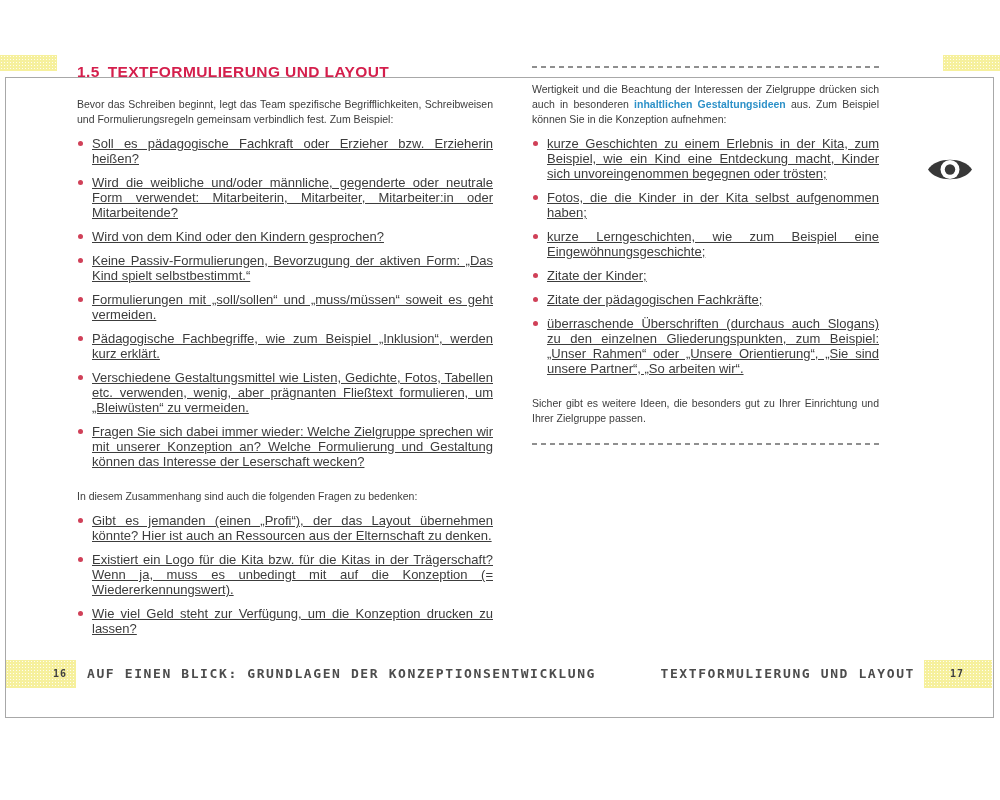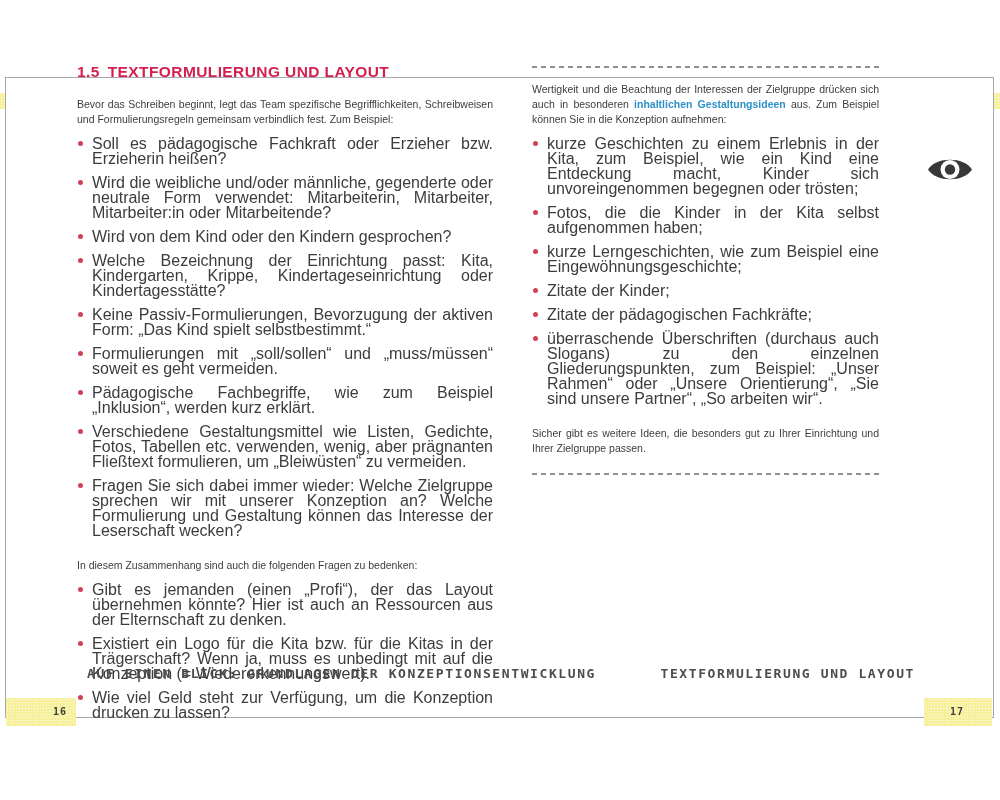--- a/index.html
+++ b/index.html
@@ -16,21 +16,20 @@
   *{margin:0;padding:0;box-sizing:border-box;}
   html,body{width:1000px;height:800px;background:#ffffff;overflow:hidden;
     font-family:"Liberation Sans",sans-serif;}
   .canvas{position:relative;width:1000px;height:800px;background:#fff;}
 
   
   .yellow-pattern{
     background-color:var(--yellow);
     background-image:radial-gradient(rgba(255,255,255,.85) 28%, rgba(255,255,255,0) 32%);
     background-size:3px 3px;
-    margin-top:38px;
   }
 
   .tab{position:absolute;top:55px;height:16px;width:57px;}
   .tab-left{left:0;}
   .tab-right{left:943px;}
 
   .spread{position:absolute;left:5px;top:77px;width:989px;height:641px;
     border:1px solid var(--border-grey);background:#fff;}
 
   .col{position:absolute;color:var(--text);}
@@ -43,22 +42,22 @@
   }
   h1.section-heading .num{margin-right:8px;}
 
   p.body-text{font-size:10.5px;line-height:15px;text-align:justify;
     hyphens:auto;-webkit-hyphens:auto;}
   p.spaced{margin-top:20px;}
 
   ul.bullets{list-style:none;margin-top:3px;}
   ul.bullets li{
     position:relative;padding-left:15px;margin-top:9px;
-    font-size:16px;line-height:15px;text-align:justify;
-    hyphens:auto;-webkit-hyphens:auto;
+    font-size:13px;line-height:15px;text-align:justify;
+    hyphens:auto;text-decoration:underline;-webkit-hyphens:auto;
   }
   ul.bullets li::before{
     content:"";position:absolute;left:1px;top:5px;width:5px;height:5px;
     border-radius:50%;background:var(--bullet-red);
   }
 
   .link-blue{color:var(--link-blue);font-weight:bold;}
 
   .dashed-rule{height:2px;width:100%;
     background-image:repeating-linear-gradient(90deg,var(--dash-grey) 0 5px,transparent 5px 9px);
@@ -90,21 +89,20 @@
 
   <div class="spread"></div>
 
   <div class="col page-left-col">
     <h1 class="section-heading"><span class="num">1.5</span><span>TEXTFORMULIERUNG UND LAYOUT</span></h1>
     <p class="body-text">Bevor das Schreiben beginnt, legt das Team spezifische Begrifflichkeiten, Schreibweisen und Formulierungsregeln gemeinsam verbindlich fest. Zum Beispiel:</p>
     <ul class="bullets">
         <li>Soll es pädagogische Fachkraft oder Erzieher bzw. Erzieherin heißen?</li>
         <li>Wird die weibliche und/oder männliche, gegenderte oder neutrale Form verwendet: Mitarbeiterin, Mitarbeiter, Mitarbeiter:in oder Mitarbeitende?</li>
         <li>Wird von dem Kind oder den Kindern gesprochen?</li>
-        <li>Welche Bezeichnung der Einrichtung passt: Kita, Kindergarten, Krippe, Kindertageseinrichtung oder Kindertagesstätte?</li>
         <li>Keine Passiv-Formulierungen, Bevorzugung der aktiven Form: „Das Kind spielt selbstbestimmt.“</li>
         <li>Formulierungen mit „soll/sollen“ und „muss/müssen“ soweit es geht vermeiden.</li>
         <li>Pädagogische Fachbegriffe, wie zum Beispiel „Inklusion“, werden kurz erklärt.</li>
         <li>Verschiedene Gestaltungsmittel wie Listen, Gedichte, Fotos, Tabellen etc. verwenden, wenig, aber prägnanten Fließtext formulieren, um „Bleiwüsten“ zu vermeiden.</li>
         <li>Fragen Sie sich dabei immer wieder: Welche Zielgruppe sprechen wir mit unserer Konzeption an? Welche Formulierung und Gestaltung können das Interesse der Leserschaft wecken?</li>
       </ul>
     <p class="body-text spaced">In diesem Zusammenhang sind auch die folgenden Fragen zu bedenken:</p>
     <ul class="bullets">
         <li>Gibt es jemanden (einen „Profi“), der das Layout übernehmen könnte? Hier ist auch an Ressourcen aus der Elternschaft zu denken.</li>
         <li>Existiert ein Logo für die Kita bzw. für die Kitas in der Trägerschaft? Wenn ja, muss es unbedingt mit auf die Konzeption (= Wiedererkennungswert).</li>

